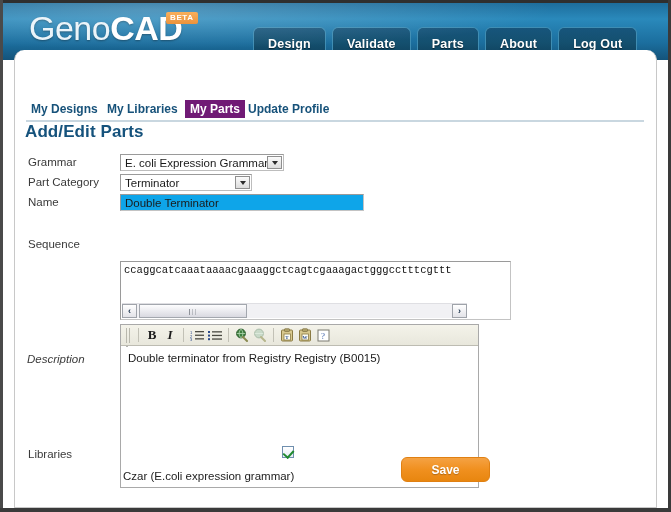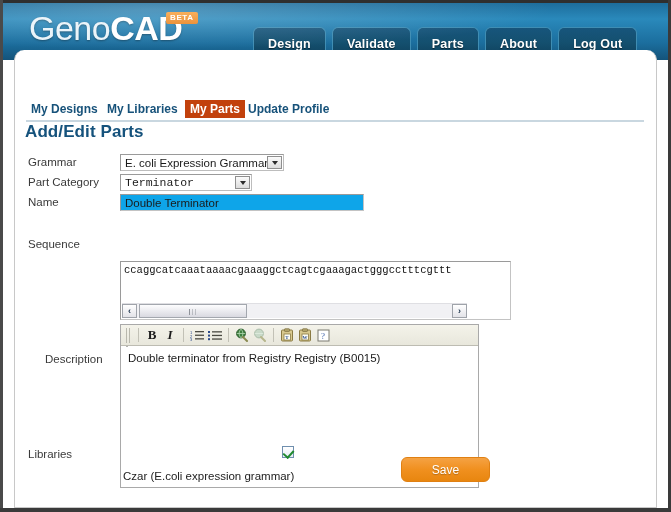--- a/index.html
+++ b/index.html
@@ -142,21 +142,21 @@
     height: 18px;
     display: flex; align-items: center;
     font-size: 12px;
     font-weight: 700;
     color: #17527a;
     padding: 0 5px;
     cursor: pointer;
     white-space: nowrap;
   }
   .tab.active {
-    background: #c2410c;
+    background: #701a75;
     color: #ffffff;
   }
 
   #page-title {
     position: absolute;
     left: 10px; top: 72px;
     font-size: 17px;
     font-weight: 700;
     color: #15527c;
     letter-spacing: .1px;
@@ -166,21 +166,21 @@
   .form-label {
     position: absolute;
     font-size: 11.5px;
     color: #3a3a3a;
     white-space: nowrap;
   }
   #lbl-grammar  { left: 13px; top: 106px; }
   #lbl-category { left: 13px; top: 126px; }
   #lbl-name     { left: 13px; top: 146px; }
   #lbl-sequence { left: 13px; top: 188px; }
-  #lbl-desc     { left: 30px; top: 303px; }
+  #lbl-desc     { left: 12px; top: 303px; font-style: italic; }
   #lbl-lib      { left: 13px; top: 398px; }
 
   .sel {
     position: absolute;
     box-sizing: border-box;
     height: 17px;
     background: #ffffff;
     border: 1px solid #9a9a9a;
     border-right-color: #bdbdbd;
     border-bottom-color: #bdbdbd;
@@ -200,21 +200,21 @@
     display: flex; align-items: center; justify-content: center;
   }
   .sel .arrowbox i {
     display:block;
     width: 0; height: 0;
     border-left: 3px solid transparent;
     border-right: 3px solid transparent;
     border-top: 4px solid #2b2b2b;
   }
   #sel-grammar  { left: 105px; top: 104px; width: 164px; }
-  #sel-category { left: 105px; top: 124px; width: 132px; font-family: Liberation Mono, monospace; }
+  #sel-category { left: 105px; top: 124px; width: 132px; }
 
   #inp-name {
     position: absolute;
     left: 105px; top: 144px;
     width: 244px; height: 17px;
     box-sizing: border-box;
     background: #0ea5e9;
     border: 1px solid #9a9a9a;
     border-right-color: #c3c3c3;
     border-bottom-color: #c3c3c3;
@@ -391,21 +391,21 @@
     left: 386px; top: 407px;
     width: 89px; height: 25px;
     box-sizing: border-box;
     background: linear-gradient(180deg,#f6a councillors);
     background: linear-gradient(180deg,#f7a košice);
     background: linear-gradient(180deg,#f5a243 0%, #f0901f 50%, #e8860f 100%);
     border: 1px solid #e08012;
     border-radius: 6px;
     color: #ffffff;
     font-size: 12px;
-    font-weight: 400;
+    font-weight: 700;
     display: flex; align-items: center; justify-content: center;
     text-shadow: 0 1px 1px rgba(0,0,0,.25);
     cursor: pointer;
   }
 </style>
 </head>
 <body>
 
 <div id="app">
 

